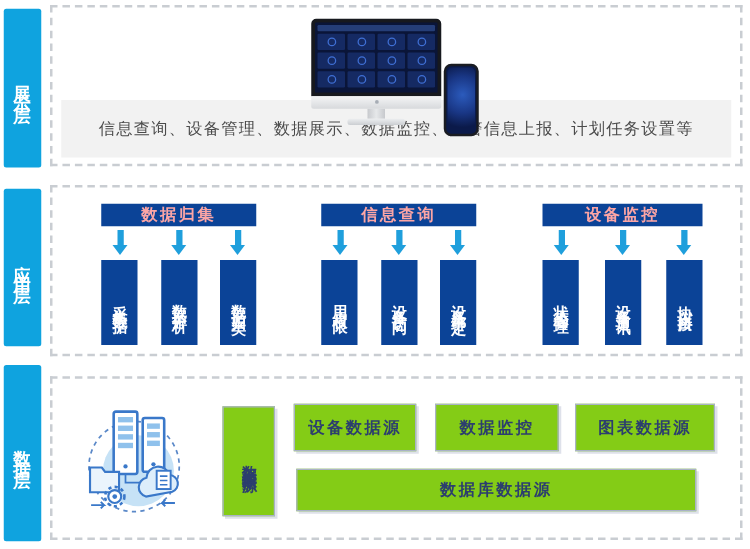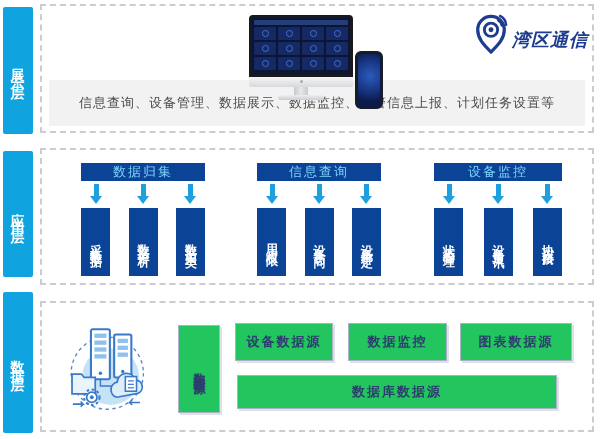--- a/index.html
+++ b/index.html
@@ -52,35 +52,35 @@
 
   .logo{position:absolute;right:4px;top:6px;display:flex;align-items:flex-end;z-index:2;}
   .logo-text{font-size:18px;font-weight:900;font-style:italic;color:#1e3c90;
     letter-spacing:1px;margin:0 0 4px 2px;}
 
   
   .app-group{position:absolute;top:13px;width:124px;}
   #group-0{left:39px;}
   #group-1{left:215px;}
   #group-2{left:392px;width:128px;}
-  .group-header{height:18px;background:#0b4397;color:#7dd3fc;font-size:13px;font-weight:normal;
+  .group-header{height:18px;background:#0b4397;color:#fca5a5;font-size:13px;font-weight:bold;
     display:flex;align-items:center;justify-content:center;letter-spacing:2px;}
   .arrow-row{display:flex;justify-content:space-between;padding:0 9px;margin-top:3px;height:20px;}
   .arrow{width:12px;}
   .arrow::before{content:"";display:block;width:5px;height:12px;background:#1f9fdc;margin:0 auto;}
   .arrow::after{content:"";display:block;width:0;height:0;border-left:6px solid transparent;
     border-right:6px solid transparent;border-top:8px solid #1f9fdc;}
   .box-row{display:flex;justify-content:space-between;margin-top:4px;}
   .app-box{width:29px;height:68px;background:#0b4397;display:flex;align-items:center;justify-content:center;}
   .app-box span{writing-mode:vertical-rl;text-orientation:upright;font-size:12px;font-weight:bold;
     color:#fff;letter-spacing:4px;}
 
   
   .illustration{position:absolute;left:24px;top:22px;width:86px;height:86px;}
-  .outline-box{border:1px solid #a9b2c7;background:#22c55e;box-shadow:2px 2px 0 rgba(160,170,195,.35);
+  .outline-box{border:1px solid #a9b2c7;background:#84cc16;box-shadow:2px 2px 0 rgba(160,170,195,.35);
     display:flex;align-items:center;justify-content:center;box-sizing:border-box;}
   .side-box{position:absolute;left:136px;top:22px;width:42px;height:88px;}
   .side-box span{writing-mode:vertical-rl;text-orientation:upright;font-size:12px;color:#2c3e6e;
     letter-spacing:2px;font-weight:bold;}
   .src-box{position:absolute;top:20px;height:38px;}
   #src-0{left:193px;width:98px;}
   #src-1{left:306px;width:99px;}
   #src-2{left:418px;width:112px;justify-content:center;}
   .wide-box{position:absolute;left:195px;top:72px;width:320px;height:34px;}
   .src-box span,.wide-box span{font-size:13px;color:#2c3e6e;letter-spacing:2px;font-weight:bold;}
@@ -127,30 +127,20 @@
       </div>
       <div class="monitor-chin"></div>
       <div class="monitor-neck"></div>
       <div class="monitor-base"></div>
     </div>
 
     <div class="phone">
         <i></i>
       </div>
 
-    <div class="logo">
-      <svg width="38" height="44" viewBox="0 0 40 44">
-        <path d="M20 41 C13 34 6 27.5 6 17.5 A14 14 0 0 1 34 17.5 C34 27.5 27 34 20 41 Z" fill="none" stroke="#1e3c90" stroke-width="3.4" stroke-linejoin="round"></path>
-        <circle cx="20" cy="17.5" r="7" fill="none" stroke="#1e3c90" stroke-width="3"></circle>
-        <circle cx="20" cy="17.5" r="2.6" fill="#1e3c90"></circle>
-        <path d="M29.5 3 a11.5 11.5 0 0 1 6.4 9.4" fill="none" stroke="#1e3c90" stroke-width="2.6" stroke-linecap="round"></path>
-        <path d="M27.6 7.6 a6.6 6.6 0 0 1 3.7 5.4" fill="none" stroke="#1e3c90" stroke-width="2.6" stroke-linecap="round"></path>
-      </svg>
-      <span class="logo-text">湾区通信</span>
-    </div>
   </div>
 
   <div class="panel" id="panel-app">
 
     <div class="app-group" id="group-0">
       <div class="group-header">数据归集</div>
       <div class="arrow-row">
         <span class="arrow"></span>
         <span class="arrow"></span>
         <span class="arrow"></span>

